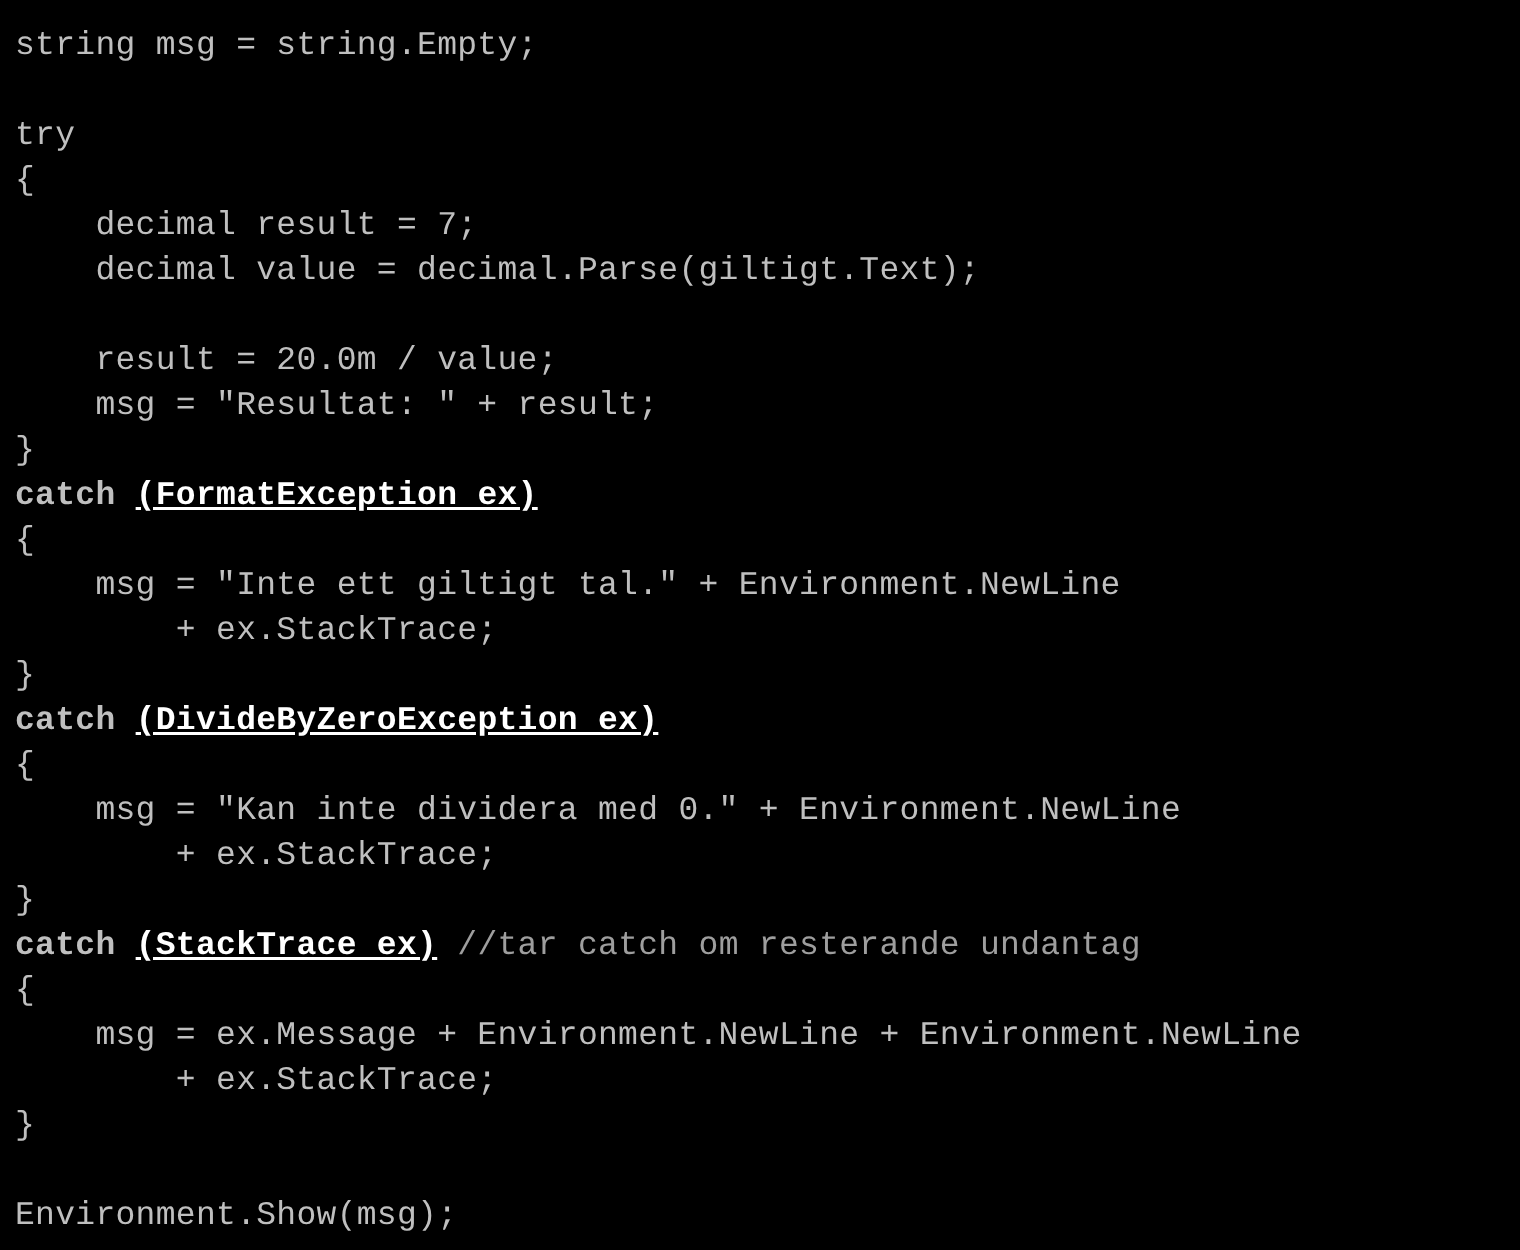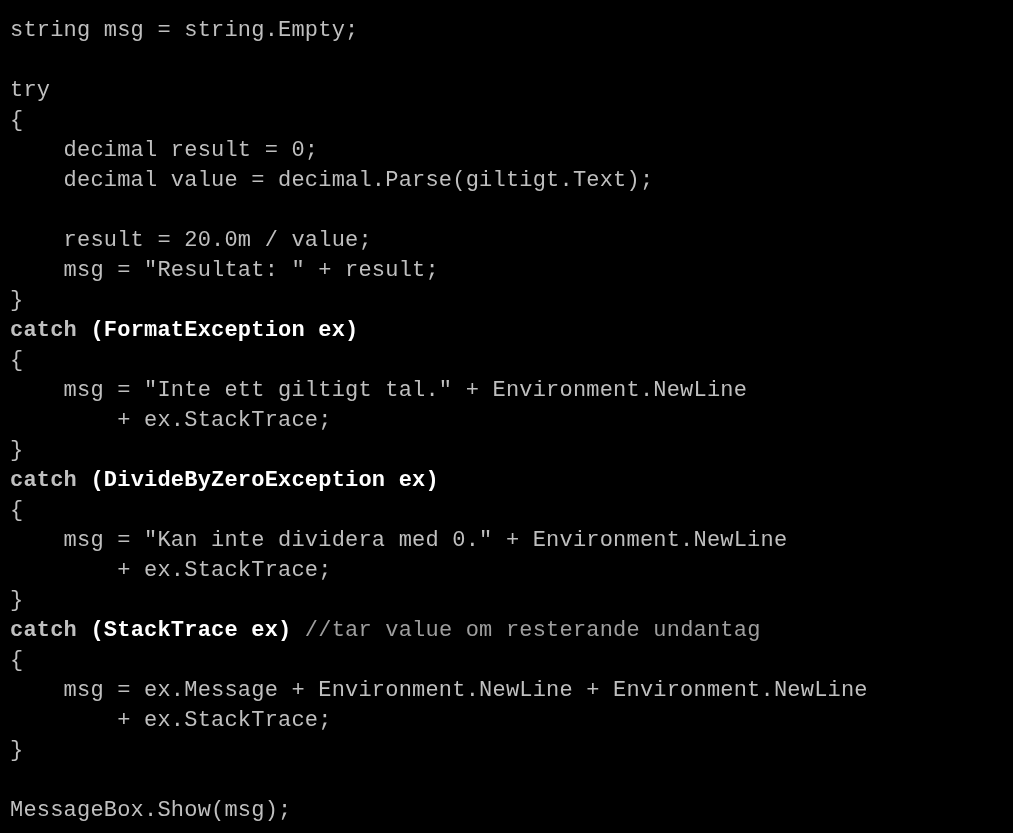--- a/index.html
+++ b/index.html
@@ -13,47 +13,47 @@
   pre.code{
     margin:0;
     padding:16px 10px 10px 10px;
     font-family:"Courier New",Courier,monospace;
     font-size:22px;
     line-height:30px;
     color:#bfbfbf;
     white-space:pre;
     letter-spacing:0.2px;
   }               
-  .bold { font-weight:bold; color:#ffffff; }
+  .bold { font-weight:bold; color:#ffffff;text-decoration:underline; }
   .catch{ color:#bfbfbf;font-weight:bold; }
   .cmt  { color:#9e9e9e; }               
   .norm { color:#bfbfbf;margin-top:25px; }
 </style>
 </head>
 <body>
 
 <pre class="code"><span class="norm">string msg = string.Empty;</span>
 <span class="norm"></span>
 <span class="norm">try</span>
 <span class="norm">{</span>
-<span class="norm">    decimal result = 0;</span>
+<span class="norm">    decimal result = 7;</span>
 <span class="norm">    decimal value = decimal.Parse(giltigt.Text);</span>
 <span class="norm"></span>
 <span class="norm">    result = 20.0m / value;</span>
 <span class="norm">    msg = "Resultat: " + result;</span>
 <span class="norm">}</span>
 <span class="catch">catch </span><span class="bold">(FormatException ex)</span>
 <span class="norm">{</span>
 <span class="norm">    msg = "Inte ett giltigt tal." + Environment.NewLine</span>
 <span class="norm">        + ex.StackTrace;</span>
 <span class="norm">}</span>
 <span class="catch">catch </span><span class="bold">(DivideByZeroException ex)</span>
 <span class="norm">{</span>
 <span class="norm">    msg = "Kan inte dividera med 0." + Environment.NewLine</span>
 <span class="norm">        + ex.StackTrace;</span>
 <span class="norm">}</span>
-<span class="catch">catch </span><span class="bold">(StackTrace ex)</span><span class="cmt"> //tar value om resterande undantag</span>
+<span class="catch">catch </span><span class="bold">(StackTrace ex)</span><span class="cmt"> //tar catch om resterande undantag</span>
 <span class="norm">{</span>
 <span class="norm">    msg = ex.Message + Environment.NewLine + Environment.NewLine</span>
 <span class="norm">        + ex.StackTrace;</span>
 <span class="norm">}</span>
 <span class="norm"></span>
-<span class="norm">MessageBox.Show(msg);</span></pre>
+<span class="norm">Environment.Show(msg);</span></pre>
 
 </body></html>

